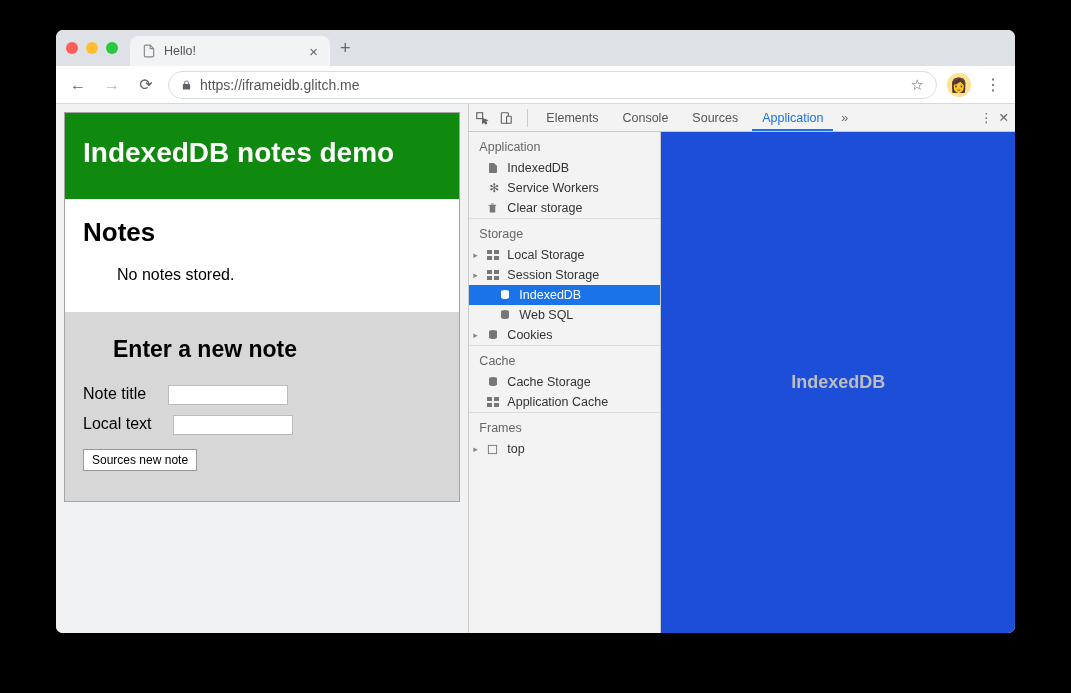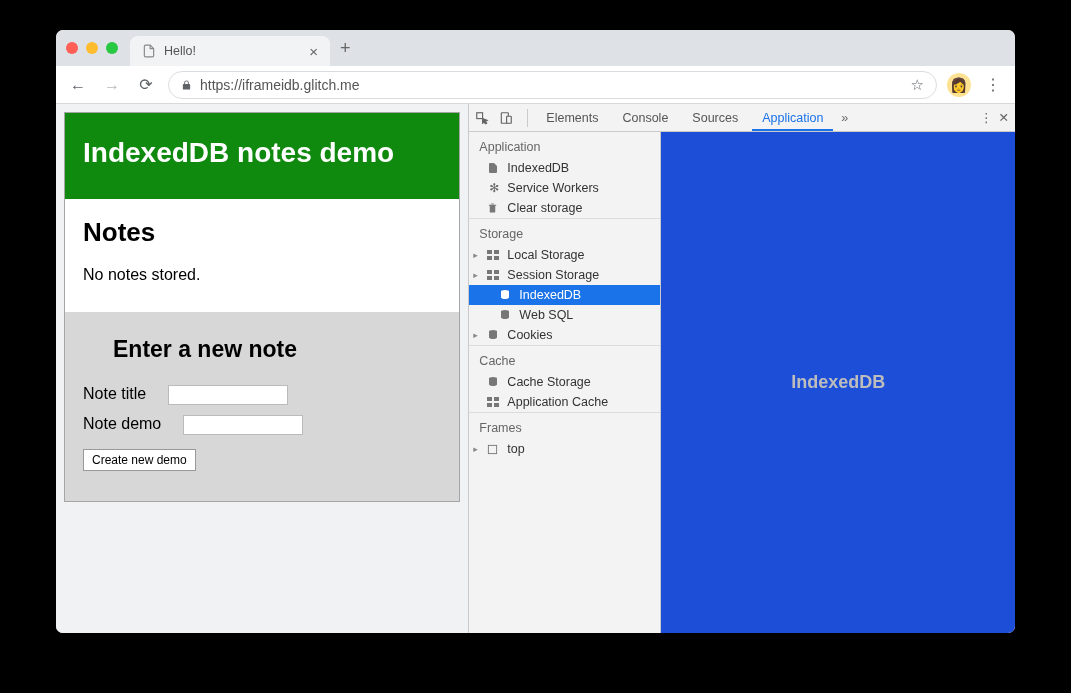--- a/index.html
+++ b/index.html
@@ -69,21 +69,21 @@
     overflow:auto;
   }
   .card{border:1px solid #a5a5a5; background:#fff;}
   .hero{
     background:#0f8a0f; color:#fff; font-weight:700;
     font-size:28px; padding:24px 18px 30px 18px;
     font-family: Helvetica, Arial, sans-serif;
   }
   .notes{padding:18px 18px 28px 18px;}
   .notes h2{font-size:26px; font-weight:700; margin-bottom:18px;}
-  .notes .empty{font-size:16px; }
+  .notes .empty{font-size:16px; margin-left:34px;}
   .formarea{background:#d7d7d7; padding:24px 18px 30px 18px;}
   .formarea h2{font-size:23px; font-weight:700; margin-bottom:22px;margin-left:30px;}
   .row{display:flex; align-items:flex-start; gap:22px; margin-bottom:10px; font-size:16px;}
   .row input{width:120px; height:20px; border:1px solid #bbb; background:#fff; font-size:13px; padding:1px 3px;}
   .createbtn{
     background:#fff; border:1px solid #999; font-size:12px; padding:3px 8px;
     cursor:pointer; margin-top:4px;
   }
   
   .devtools{
@@ -172,24 +172,24 @@
           <h2>Notes</h2>
           <div class="empty">No notes stored.</div>
         </div>
         <div class="formarea">
           <h2>Enter a new note</h2>
           <div class="row">
             <span>Note title</span>
             <input type="text" style="">
           </div>
           <div class="row">
-            <span>Note demo</span>
+            <span>Local text</span>
             <input type="text" style="">
           </div>
-          <button class="createbtn">Create new demo</button>
+          <button class="createbtn">Sources new note</button>
         </div>
       </div>
     </div>
 
     <div class="devtools">
       <div class="dt-tabs">
         <span class="dt-ico">
           <svg width="14" height="14" viewBox="0 0 24 24" fill="none" stroke="#666" stroke-width="2">
               <rect x="3" y="3" width="10" height="10"></rect>
               <path d="M13 13l8 3-3 2 2 3-2 1-2-3-3 2z" fill="#666"></path>

